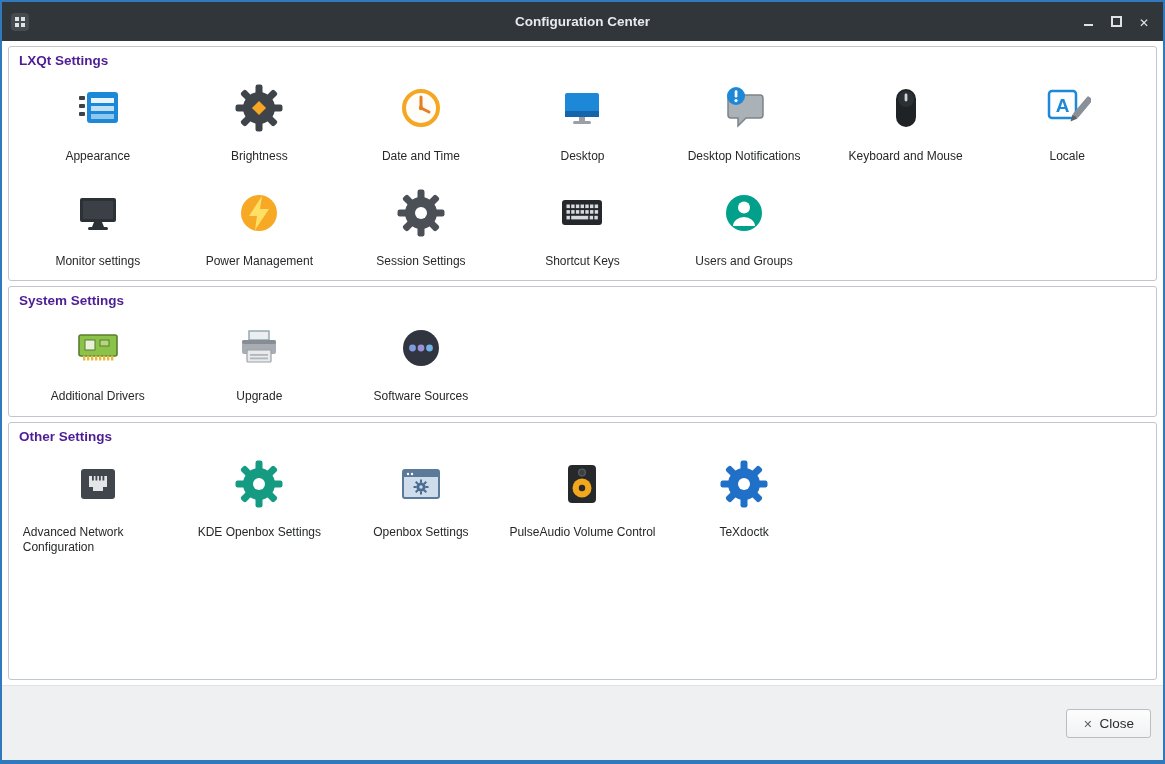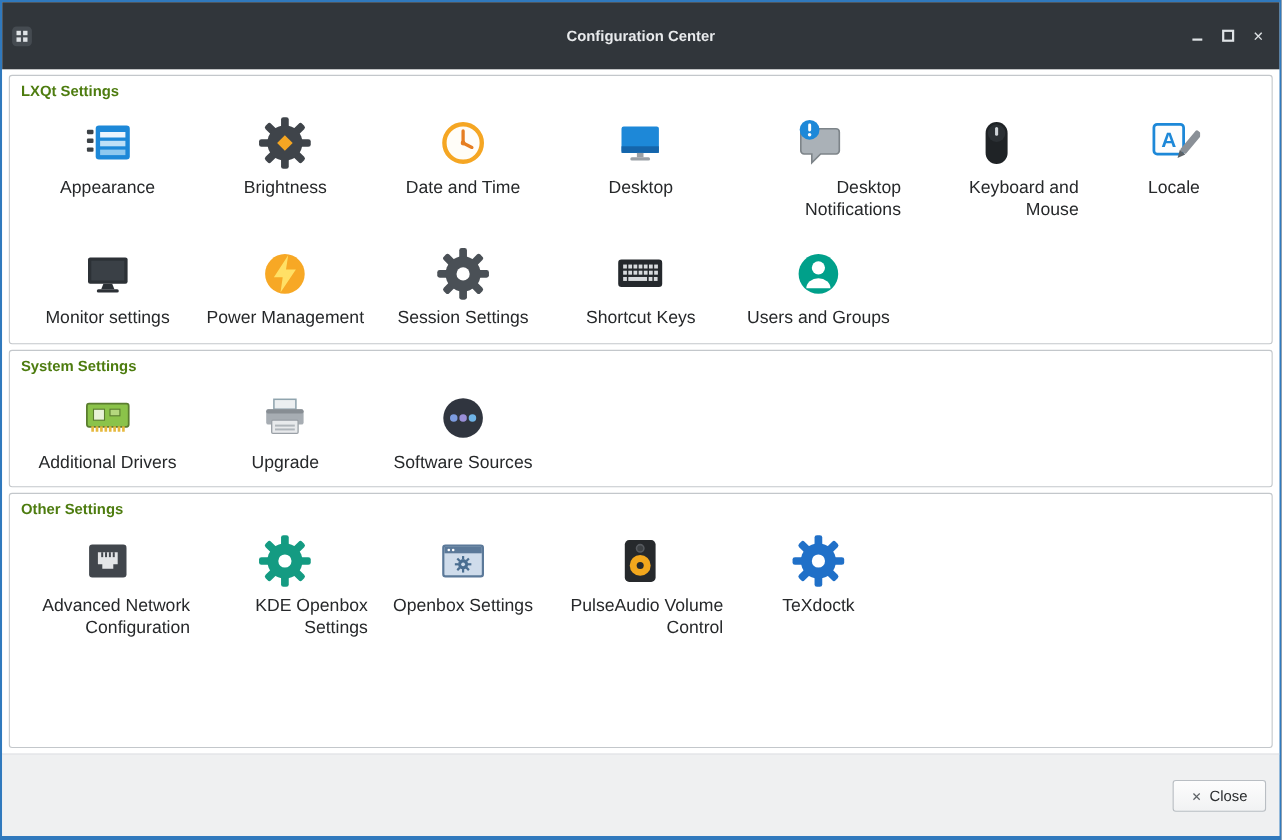--- a/index.html
+++ b/index.html
@@ -1,39 +1,39 @@
 <!DOCTYPE html>
 <html style="--selection: #4289cf; --titlebar: #31363b; --window-border: #3079bd;"><head>
 <meta charset="utf-8">
 <style>
   html,body{margin:0;padding:0;}
   body{width:1165px;height:764px;overflow:hidden;background:#2c2c2c;
        font-family:"Liberation Sans","DejaVu Sans",sans-serif;}
   .window{width:100%;height:100%;box-sizing:border-box;display:flex;flex-direction:column;
           border:2px solid var(--window-border,#3079bd);border-bottom-width:4px;background:#fff;}
   .titlebar{flex:0 0 31px;height:31px;background:var(--titlebar,#31363b);display:flex;
-            align-items:center;position:relative;padding:15px 6px;}
+            align-items:center;position:relative;padding:4px 6px;}
   .app-icon{width:20px;height:20px;margin-left:2px;}
   .app-icon svg{width:20px;height:20px;display:block;}
   .window-title{position:absolute;left:0;right:0;text-align:center;color:#e8eaec;
                 font-weight:bold;font-size:13.5px;pointer-events:none;}
   .win-controls{margin-left:auto;display:flex;align-items:center;gap:2px;z-index:1;}
   .winbtn{width:26px;height:31px;display:flex;align-items:center;justify-content:center;}
   .min-shape{width:9px;height:2px;background:#dfe3e6;display:inline-block;margin-top:7px;}
   .max-shape{width:7px;height:7px;border:2px solid #dfe3e6;display:inline-block;}
   .x-shape::before{content:"\2715";font-size:12px;color:#dfe3e6;line-height:1;}
   .content{flex:1;min-height:0;padding:5px 6px;display:flex;flex-direction:column;gap:5px;background:#fff;}
   .groupbox{border:1px solid #c3c7cb;border-radius:3px;padding:2px 8px 6px;background:#fff;}
   .groupbox:last-child{flex:1;}
-  .group-title{font-weight:bold;font-size:13.5px;color:#4d7c0f;margin:4px 0 9px 2px;}
+  .group-title{font-weight:bold;font-size:13.5px;color:#4c1d95;margin:4px 0 9px 2px;}
   .grid{display:grid;grid-template-columns:repeat(7,1fr);row-gap:12px;}
   .tile{display:flex;flex-direction:column;align-items:center;padding:7px 4px 6px;border-radius:2px;}
   .tile .icon{width:48px;height:48px;flex:0 0 48px;}
   .tile .icon svg{width:48px;height:48px;display:block;}
-  .tile .label{margin-top:7px;font-size:16px;line-height:1.22;color:#26282a;text-align:right;max-width:150px;}
+  .tile .label{margin-top:17px;font-size:12px;line-height:1.22;color:#26282a;text-align:left;max-width:150px;}
   .tile.selected{background:var(--selection,#4289cf);}
   .tile.selected .label{color:#e6eef7;}
   .footer{flex:0 0 46px;background:#eff0f1;border-top:1px solid #e0e2e4;display:flex;
           align-items:center;justify-content:flex-end;padding:14px 12px;}
   .close-btn{display:flex;align-items:center;gap:7px;padding:6px 16px;font-size:13.5px;color:#2b2d2f;
              background:linear-gradient(#fdfdfd,#f1f2f3);border:1px solid #b9bec3;border-radius:3px;
              font-family:inherit;cursor:pointer;}
   .glyph-x::before{content:"\2715";font-size:11px;color:#5d6165;line-height:1;}
 </style>
 </head>

